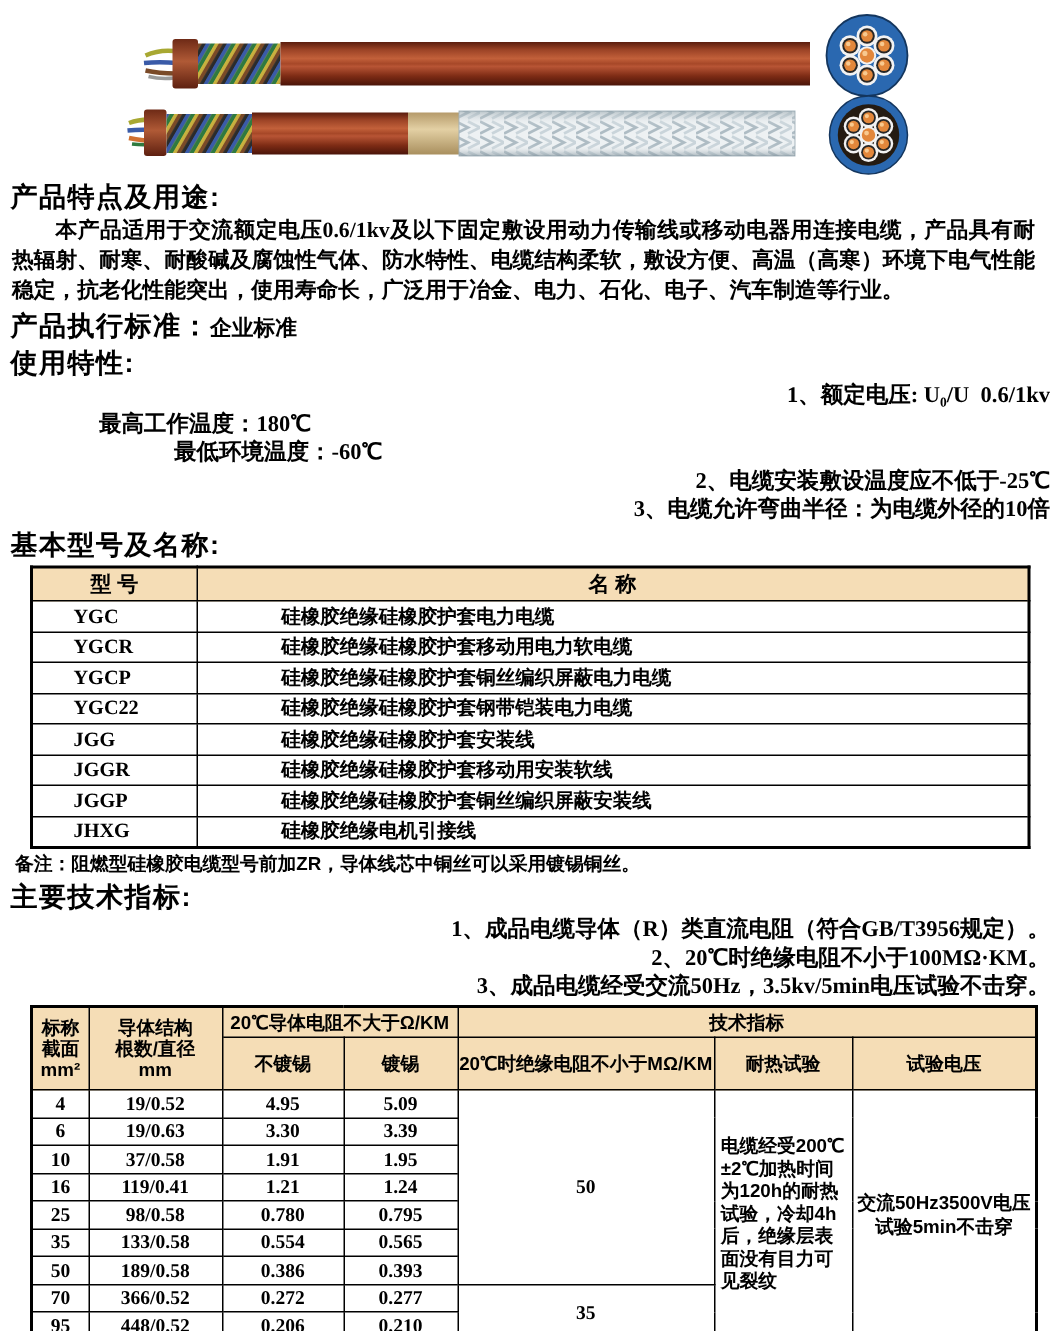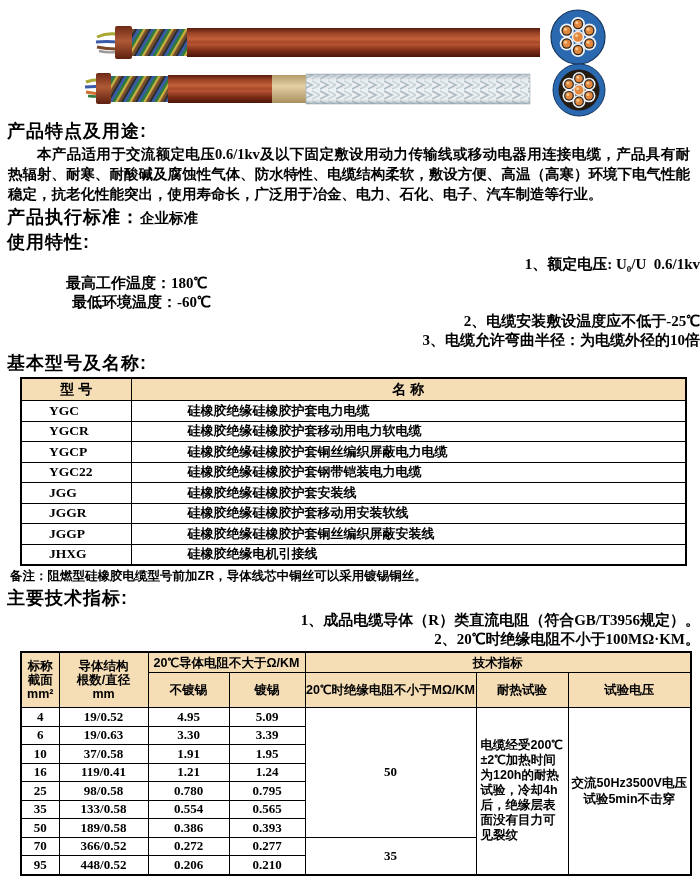--- a/index.html
+++ b/index.html
@@ -10,21 +10,21 @@
   .sec-title{font-family:"Liberation Sans",sans-serif;font-weight:bold;font-size:18px;
              margin:1px 0 1px 7px;letter-spacing:1px;}
   .sec-title .val{font-family:"Liberation Serif",serif;font-size:14.5px;letter-spacing:0;font-weight:bold;}
 
   .para{font-size:14.5px;line-height:20px;margin:0 10px 1px 8px;text-align:justify;text-indent:2em;}
 
   .plist{font-size:15px;line-height:19px;margin:0;}
   .plist div{white-space:pre-wrap;}
   .ind1{padding-left:42px;text-align:right;}
   .ind2{padding-left:66px;}
-  .ind3{padding-left:72px;}
+  .ind3{padding-left:116px;}
 
   table{border-collapse:collapse;table-layout:fixed;margin:2px 0 2px 20px;
         border:2px solid #000;}
   th,td{border:1px solid #000;padding:0;}
 
   .models{width:665px;border-radius:15px;}
   .models th{background:#f5ddb6;height:21px;font-size:14px;font-family:"Liberation Sans",sans-serif;}
   .models td{height:19.5px;font-size:13.5px;}
   .models .code{text-align:left;font-family:"Liberation Serif",serif;padding-left:27px;}
   .models .name{text-align:left;padding-left:56px;font-family:"Liberation Sans",sans-serif;font-size:13px;}
@@ -261,20 +261,21 @@
         <td class="name">硅橡胶绝缘电机引接线</td>
       </tr>
   </tbody>
 </table>
 <div class="note">备注：阻燃型硅橡胶电缆型号前加ZR，导体线芯中铜丝可以采用镀锡铜丝。</div>
 
 <div class="sec-title">主要技术指标:</div>
 <div class="plist">
   <div class="ind1">1、成品电缆导体（R）类直流电阻（符合GB/T3956规定）。</div>
   <div class="ind1">2、20℃时绝缘电阻不小于100MΩ·KM。</div>
+  <div class="ind1">3、成品电缆经受交流50Hz，3.5kv/5min电压试验不击穿。</div>
 </div>
 
 <table class="spec">
   <colgroup>
     <col style="width:38px">
       <col style="width:89px">
       <col style="width:81px">
       <col style="width:76px">
     <col style="width:171px">
       <col style="width:92px">

